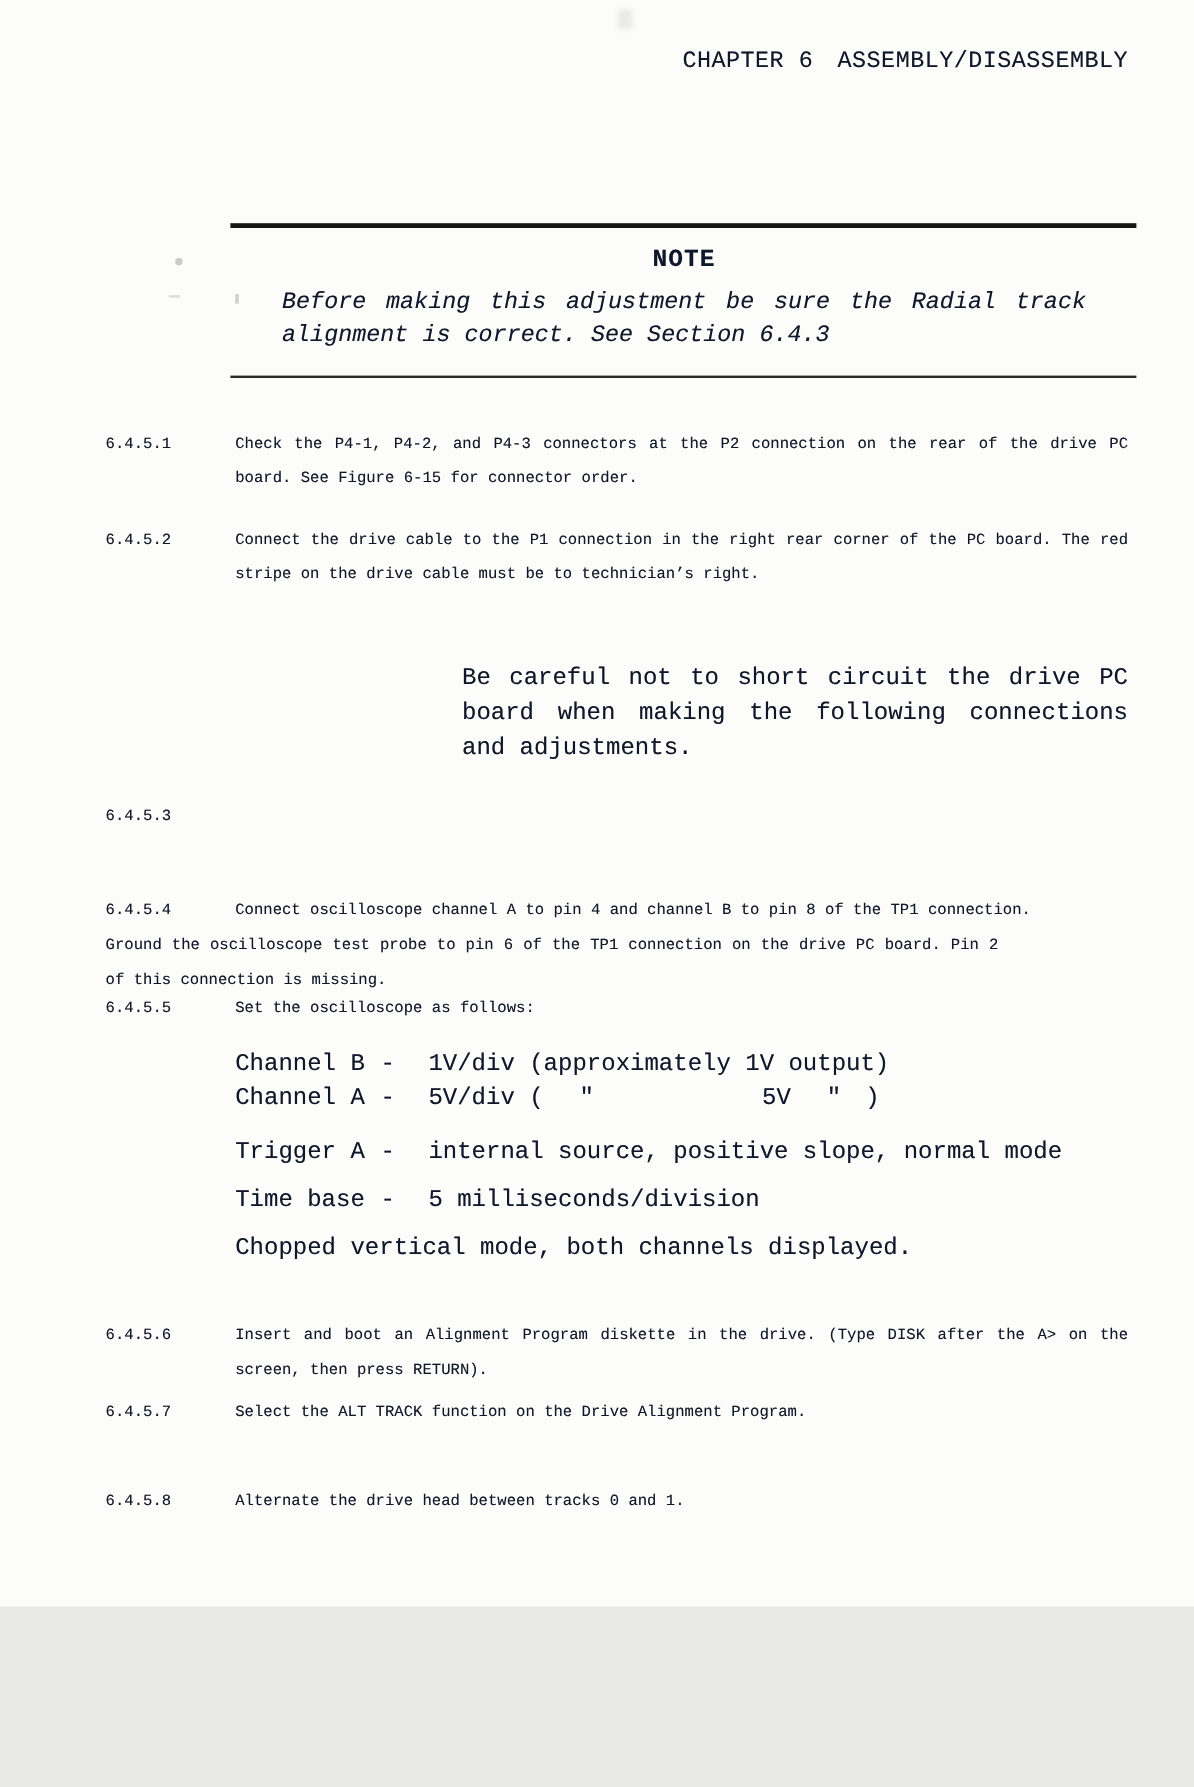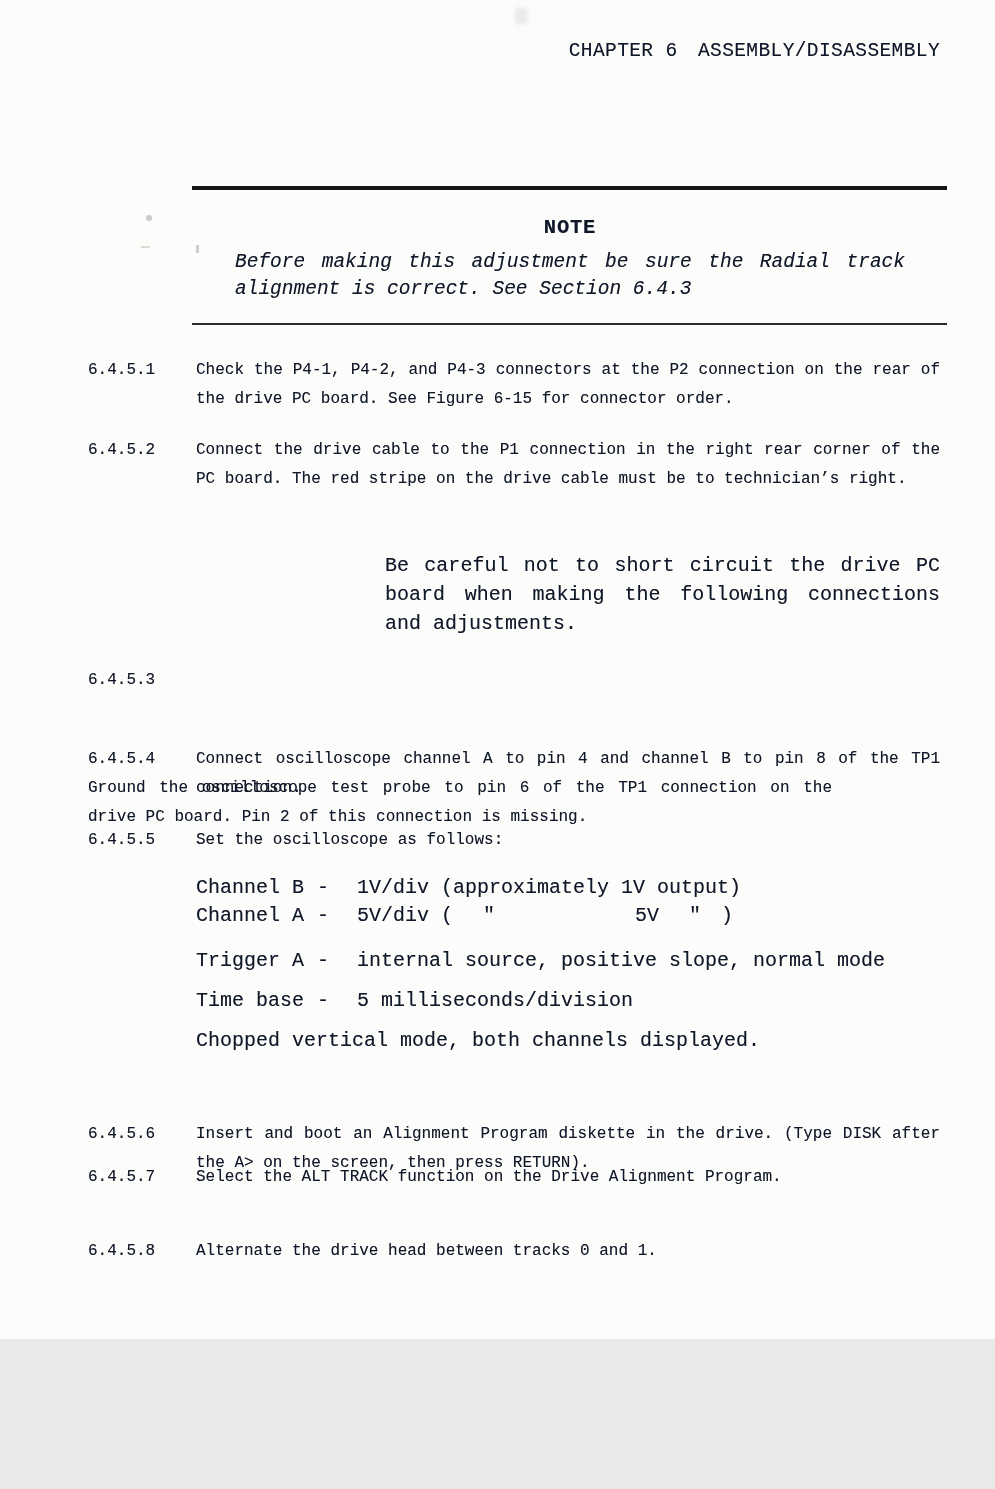--- a/index.html
+++ b/index.html
@@ -42,58 +42,58 @@
   }
 
   .note-box {
     position: absolute;
     top: 186px;
     left: 192px;
     width: 755px;
     box-sizing: border-box;
     border-top: 4px solid #161616;
     border-bottom: 2.5px solid #2a2a2a;
-    padding: 26px 42px 21px 43px;
+    padding: 16px 42px 21px 43px;
   }
   .note-title {
     text-align: center;
     font-weight: bold;
     font-size: 20.5px;
     letter-spacing: 0.8px;
   }
   .note-body {
     margin-top: 10px;
     font-style: italic;
     font-size: 19.5px;
     line-height: 26.5px;
     text-align: justify;
   }
 
   .step {
     position: absolute;
     left: 88px;
     width: 852px;
     display: flex;
-    font-size: 16px;
+    font-size: 13px;
     line-height: 28.5px;
   }
   .step-num {
     width: 108px;
     flex: 0 0 108px;
   }
   .step-text {
     width: 744px;
     text-align: justify;
   }
   .step-1 { top: 356px; }
   .step-2 { top: 436px; }
   .step-3 { top: 666px; flex-direction: column; }
   .step-4 { top: 745px; }
   .step-5 { top: 826px; }
-  .step-6 { top: 1099px; margin-top: 21px; }
+  .step-6 { top: 1099px; }
   .step-7 { top: 1163px; }
   .step-8 { top: 1237px; }
 
   .caution {
     position: absolute;
     top: 551px;
     left: 196px;
     width: 744px;
   }
   .caution-label {

